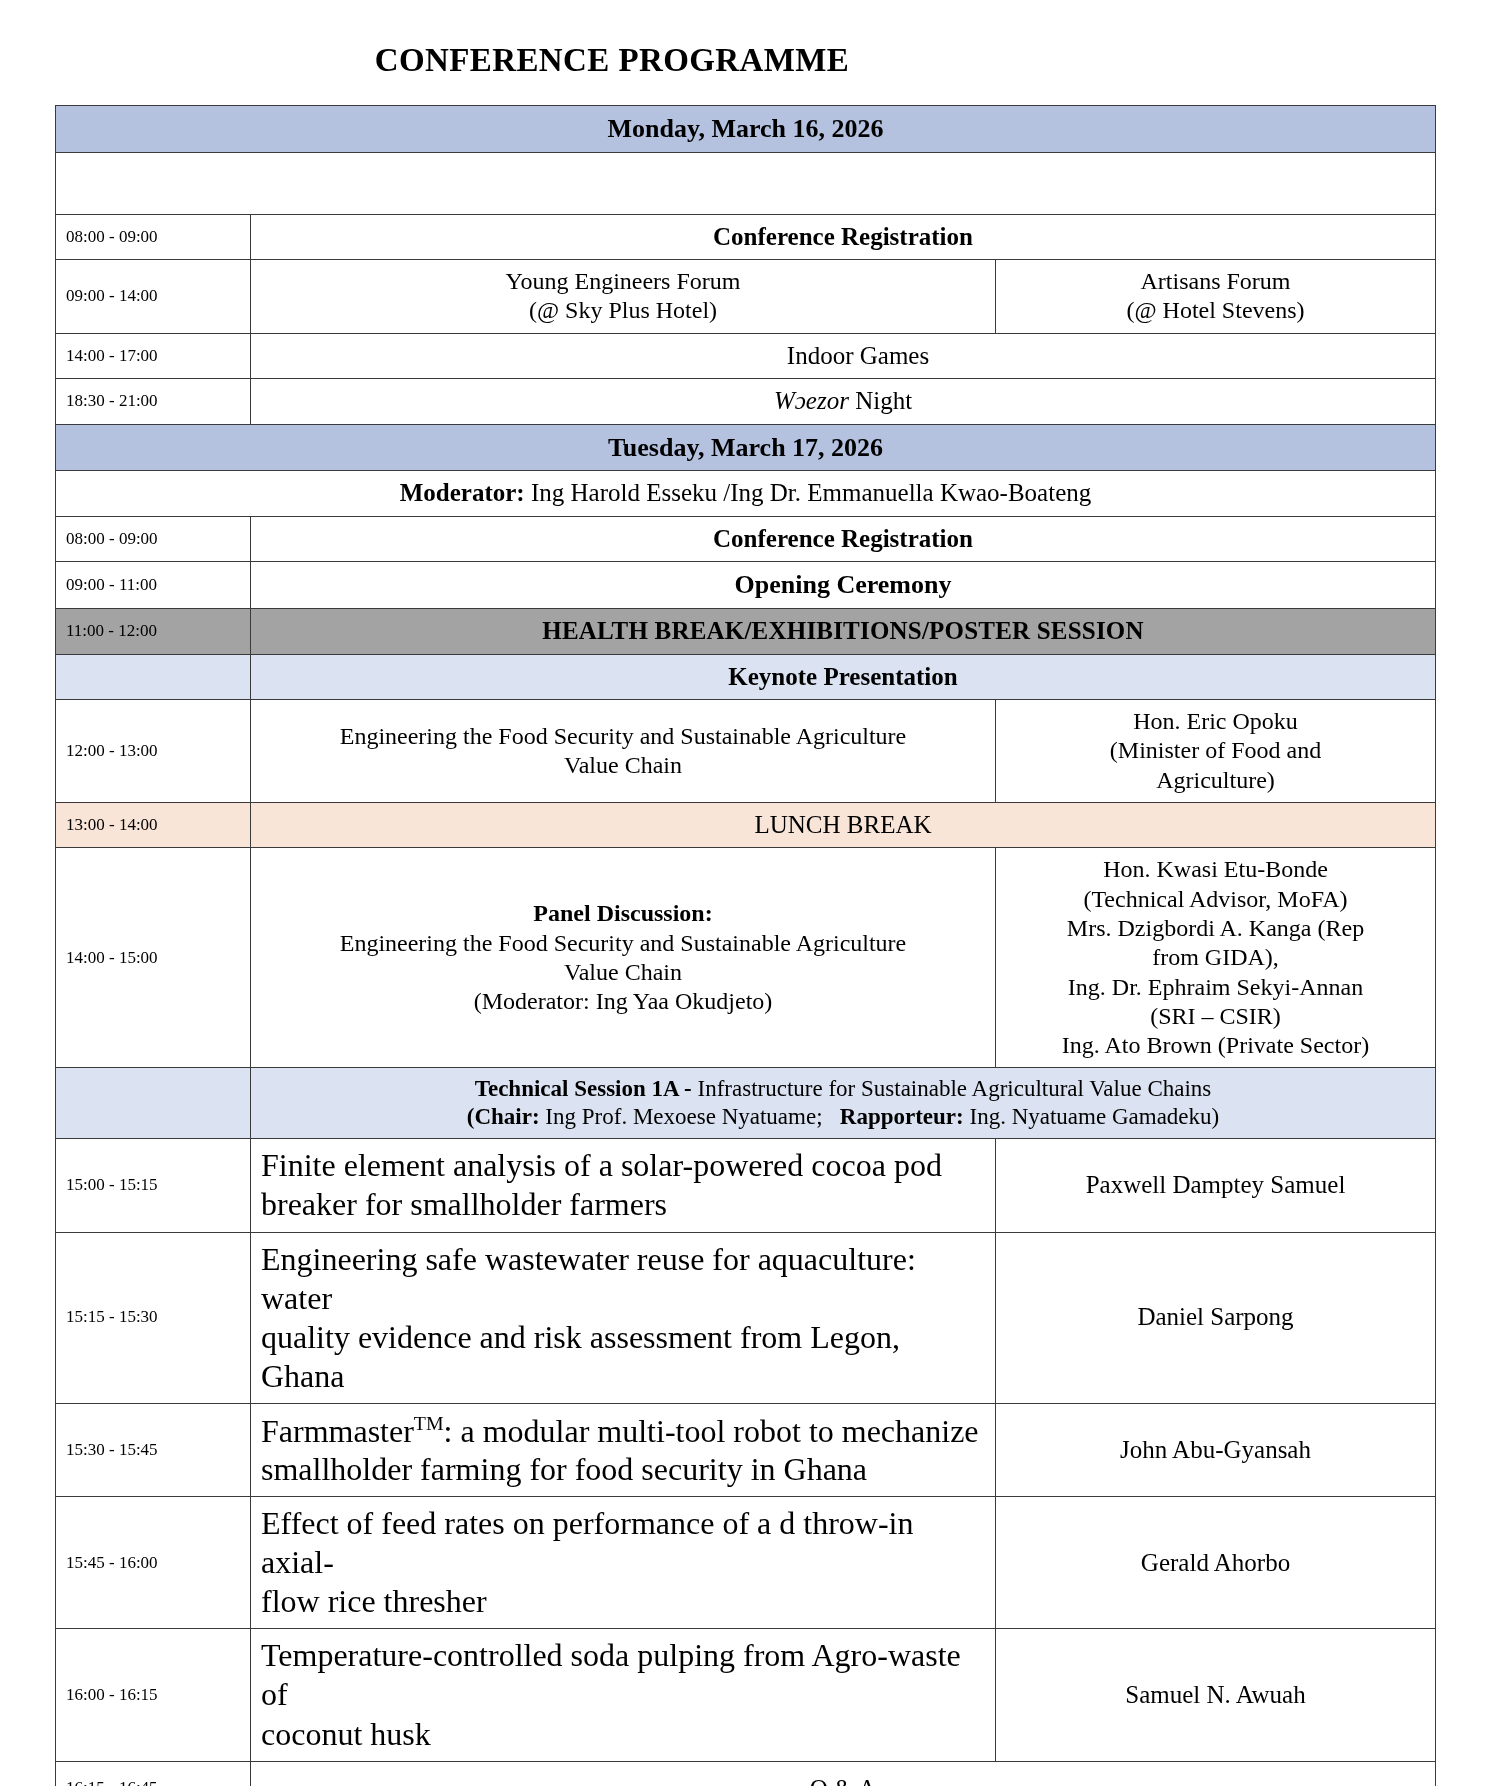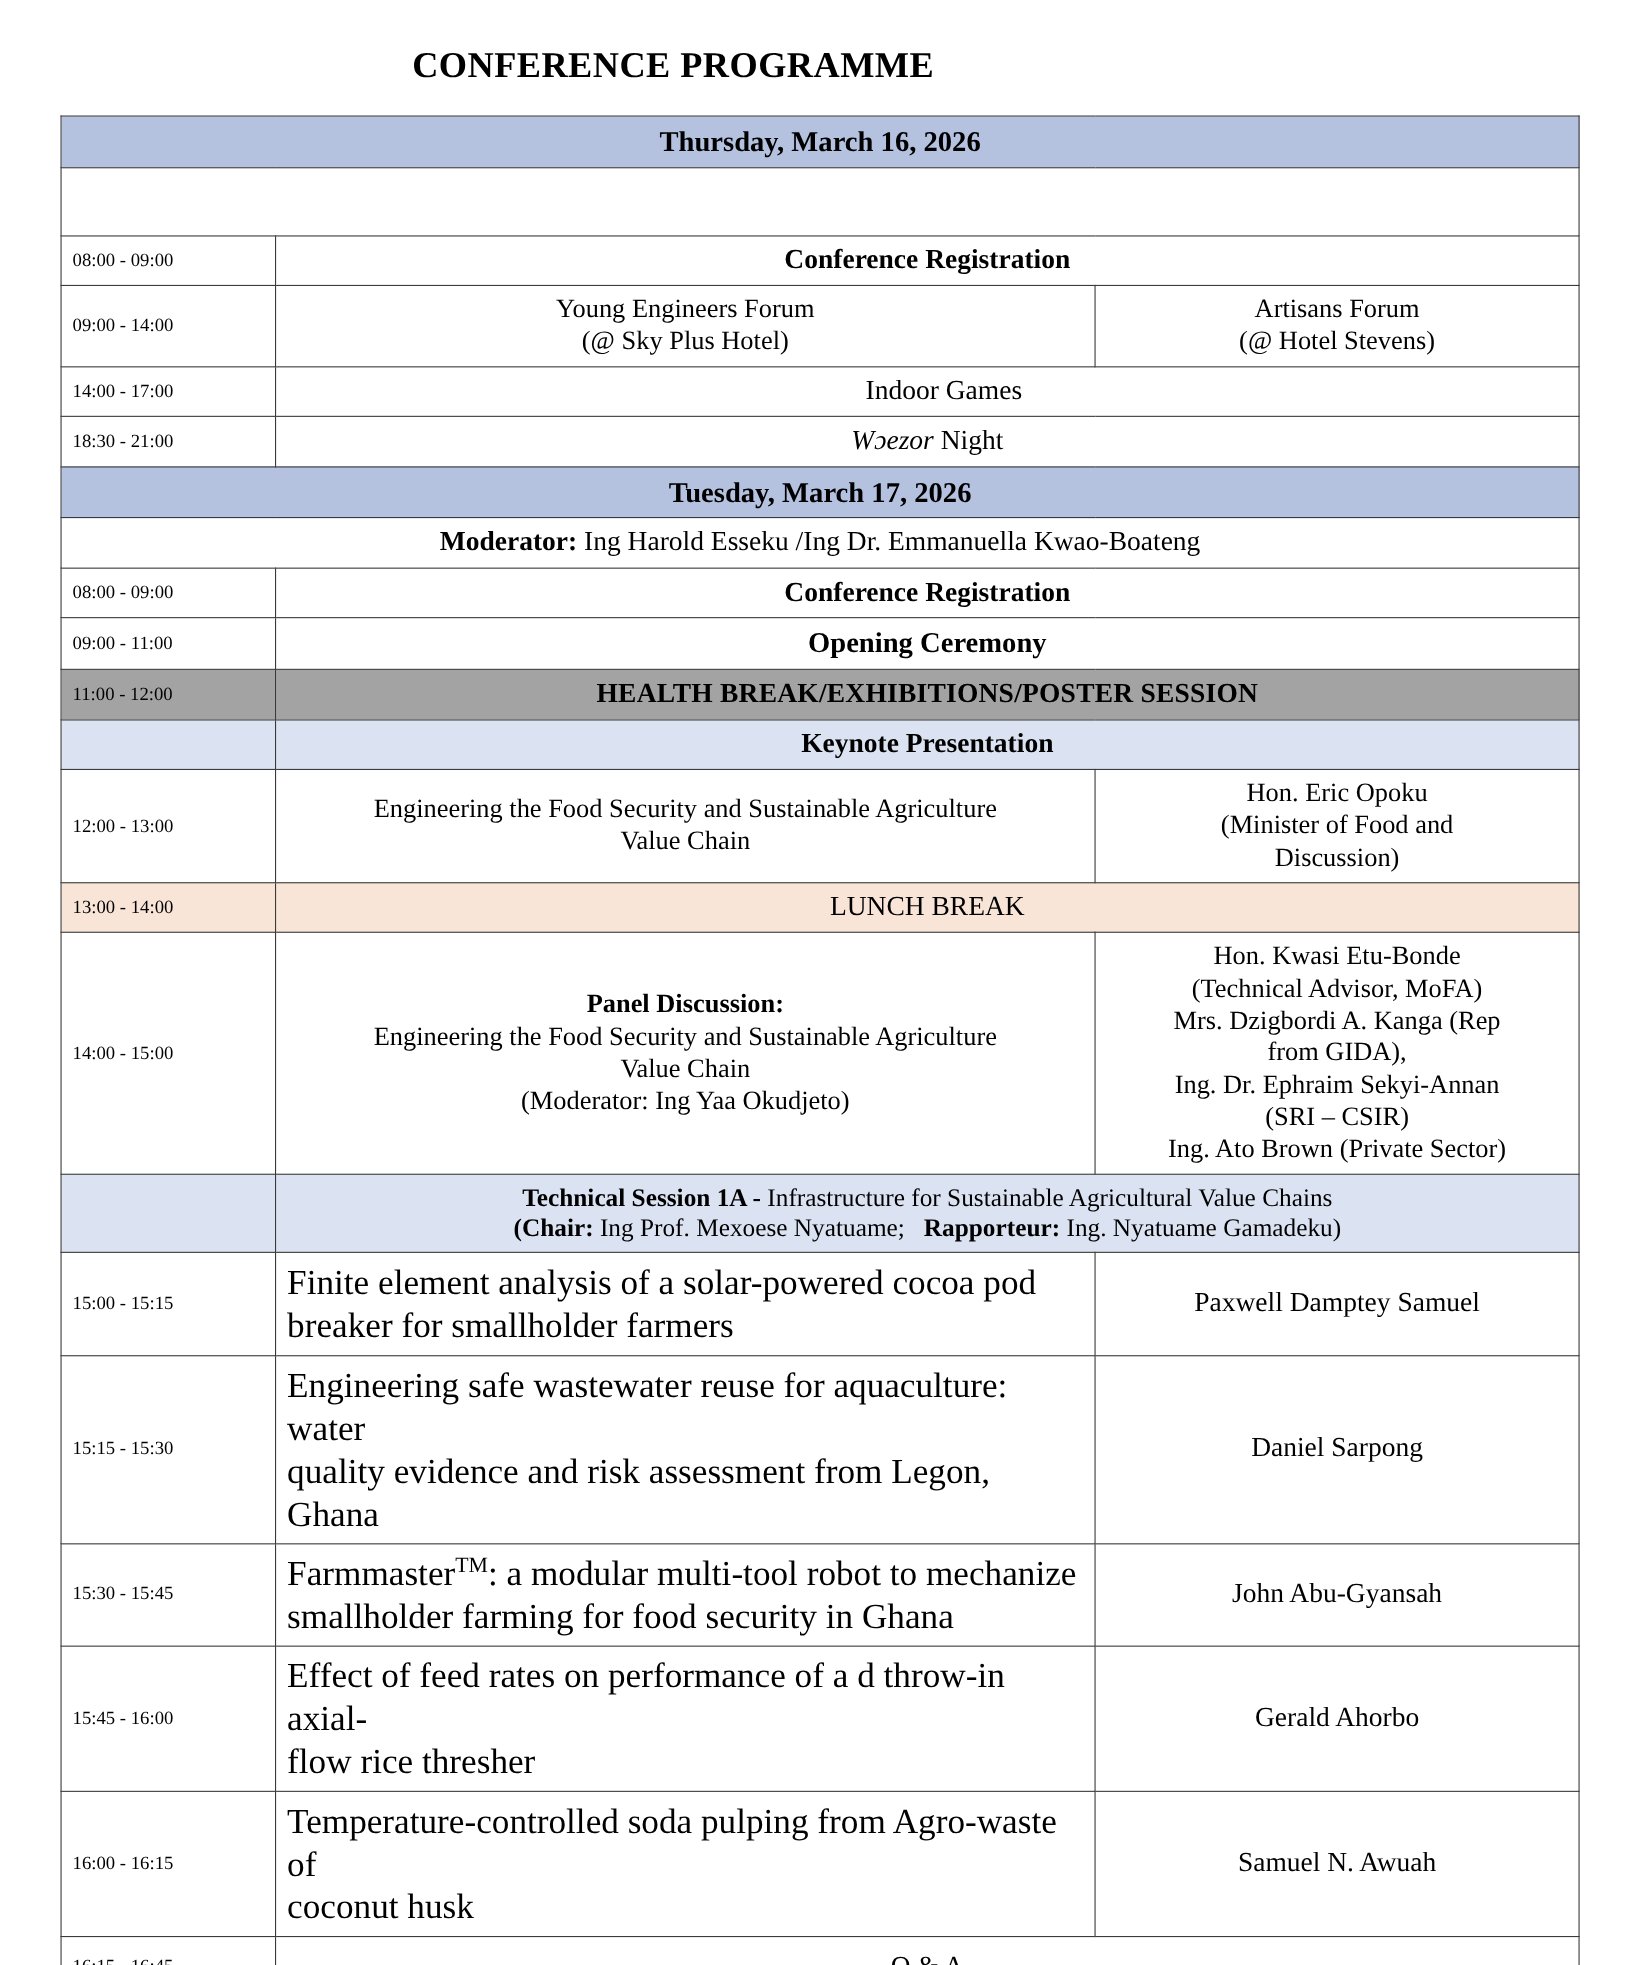--- a/index.html
+++ b/index.html
@@ -153,21 +153,21 @@
 
   <table class="programme">
     <colgroup>
       <col class="c-time">
       <col class="c-main">
       <col class="c-right">
     </colgroup>
     <tbody>
 
       <tr class="day-header">
-        <td colspan="3">Thursday, March 16, 2026</td>
+        <td colspan="3">Monday, March 16, 2026</td>
       </tr>
 
       <tr class="blank-row">
         <td colspan="3">&nbsp;</td>
       </tr>
 
       <tr class="reg-row">
         <td class="time">08:00 - 09:00</td>
         <td class="title" colspan="2">Conference Registration</td>
       </tr>
@@ -224,21 +224,21 @@
 
       <tr>
         <td class="time">12:00 - 13:00</td>
         <td class="session-title">
           <span class="line">Engineering the Food Security and Sustainable Agriculture</span>
           <span class="line">Value Chain</span>
         </td>
         <td class="speaker-cell">
           <span class="line">Hon. Eric Opoku</span>
           <span class="line">(Minister of Food and</span>
-          <span class="line">Discussion)</span>
+          <span class="line">Agriculture)</span>
         </td>
       </tr>
 
       <tr class="lunch">
         <td class="time">13:00 - 14:00</td>
         <td class="title" colspan="2">LUNCH BREAK</td>
       </tr>
 
       <tr>
         <td class="time">14:00 - 15:00</td>

